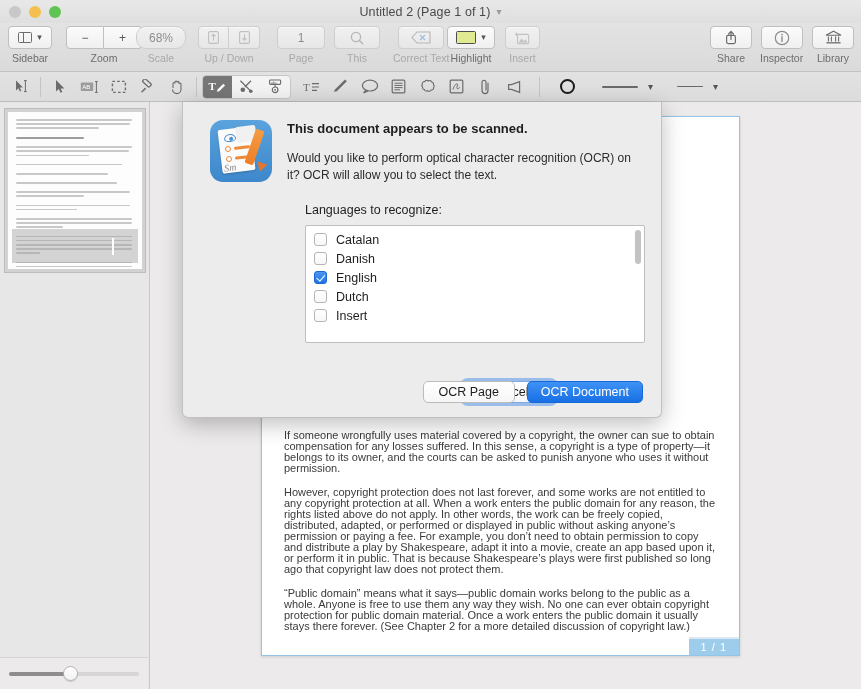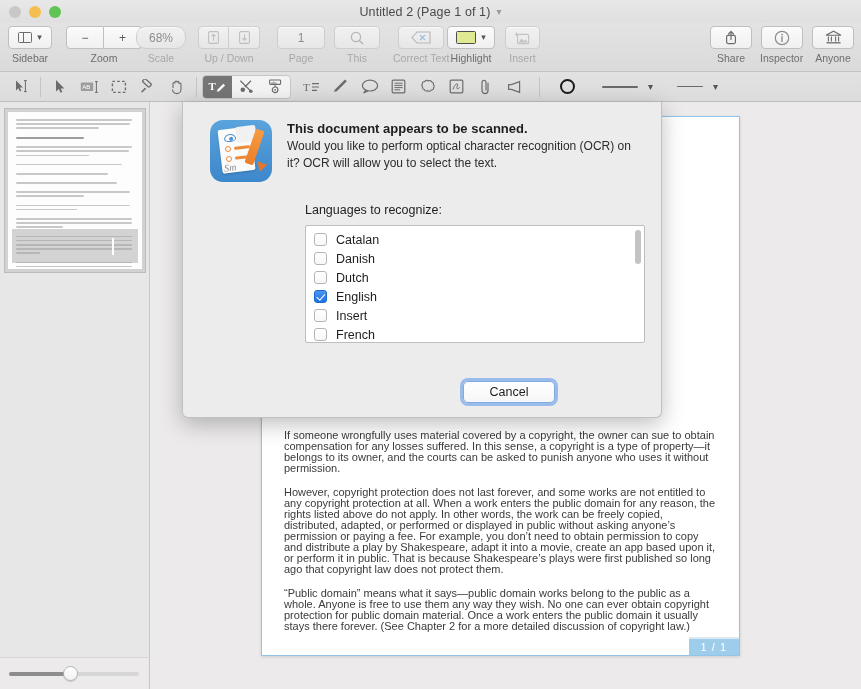--- a/index.html
+++ b/index.html
@@ -239,21 +239,21 @@
     position: absolute; left: 14px; top: 42px; font-size: 10px;
     color: #8a8a8a; font-family: "Liberation Serif", serif;
     font-style: italic; transform: rotate(-7deg);
   }
 
   .modal-title {
     position: absolute; left: 104px; top: 19px; width: 350px;
     font-size: 13px; font-weight: bold; color: #1d1d1d;
   }
   .modal-body {
-    position: absolute; left: 104px; top: 36px; width: 352px;
+    position: absolute; left: 104px; top: 48px; width: 352px;
     font-size: 12px; line-height: 17px; color: #2c2c2c;
   }
   .lang-label {
     position: absolute; left: 122px; top: 101px;
     font-size: 12.5px; color: #1d1d1d;
   }
   .lang-box {
     position: absolute; left: 122px; top: 123px; width: 340px; height: 118px;
     background: #ffffff; border: 1px solid #bfbebe; border-radius: 2px;
     overflow: hidden;
@@ -448,21 +448,21 @@
     <div class="tb-group" style="left:812px;">
       <div class="tb-btnrow">
         <div class="tb-btn" style="min-width:42px;">
           <svg width="17" height="15" viewBox="0 0 17 15">
               <path d="M1 5.2 L8.5 1.2 L16 5.2 Z" fill="none" stroke="#6d6c6c" stroke-width="1.1"></path>
               <path d="M3.4 6.4 L3.4 11.4 M6.4 6.4 L6.4 11.4 M10.6 6.4 L10.6 11.4 M13.6 6.4 L13.6 11.4" stroke="#6d6c6c" stroke-width="1.1"></path>
               <path d="M1.4 12.8 L15.6 12.8" stroke="#6d6c6c" stroke-width="1.3"></path>
             </svg>
         </div>
       </div>
-      <div class="tb-label">Anyone</div>
+      <div class="tb-label">Library</div>
     </div>
   </div>
 
   <div class="mtoolbar">
     <div style="width:6px"></div>
     <div class="mt-btn">
       <svg width="16" height="15" viewBox="0 0 16 15">
           <path d="M3 1.4 L3 11.4 L5.4 9.2 L6.9 12.4 L8.3 11.7 L6.8 8.6 L10 8.6 Z" fill="#6d6c6c"></path>
           <path d="M12.4 1.6 L12.4 12.6 M11 1.6 L13.8 1.6 M11 12.6 L13.8 12.6" stroke="#6d6c6c" stroke-width="1" fill="none"></path>
         </svg>
@@ -675,39 +675,39 @@
       <div style="padding-top:4px">
         <div class="lang-row">
           <span class="cbx"></span>
           <span class="lang-name">Catalan</span>
         </div>
         <div class="lang-row">
           <span class="cbx"></span>
           <span class="lang-name">Danish</span>
         </div>
         <div class="lang-row">
+          <span class="cbx on"></span>
+          <span class="lang-name">English</span>
+        </div>
+        <div class="lang-row">
           <span class="cbx"></span>
           <span class="lang-name">Dutch</span>
-        </div>
-        <div class="lang-row">
-          <span class="cbx on"></span>
-          <span class="lang-name">English</span>
         </div>
         <div class="lang-row">
           <span class="cbx"></span>
           <span class="lang-name">Insert</span>
         </div>
-        <div class="lang-row">
-          <span class="cbx"></span>
-          <span class="lang-name">French</span>
-        </div>
       </div>
       <div class="lang-scroll">
         <div class="lang-thumb"></div>
       </div>
     </div>
 
     <div class="btn-cancel-wrap">
       <div class="dlg-btn focus">Cancel</div>
     </div>
+    <div class="btn-row">
+      <div class="dlg-btn">OCR Page</div>
+      <div class="dlg-btn primary">OCR Document</div>
+    </div>
   </div>
 
 </div>
 
 </body></html>

